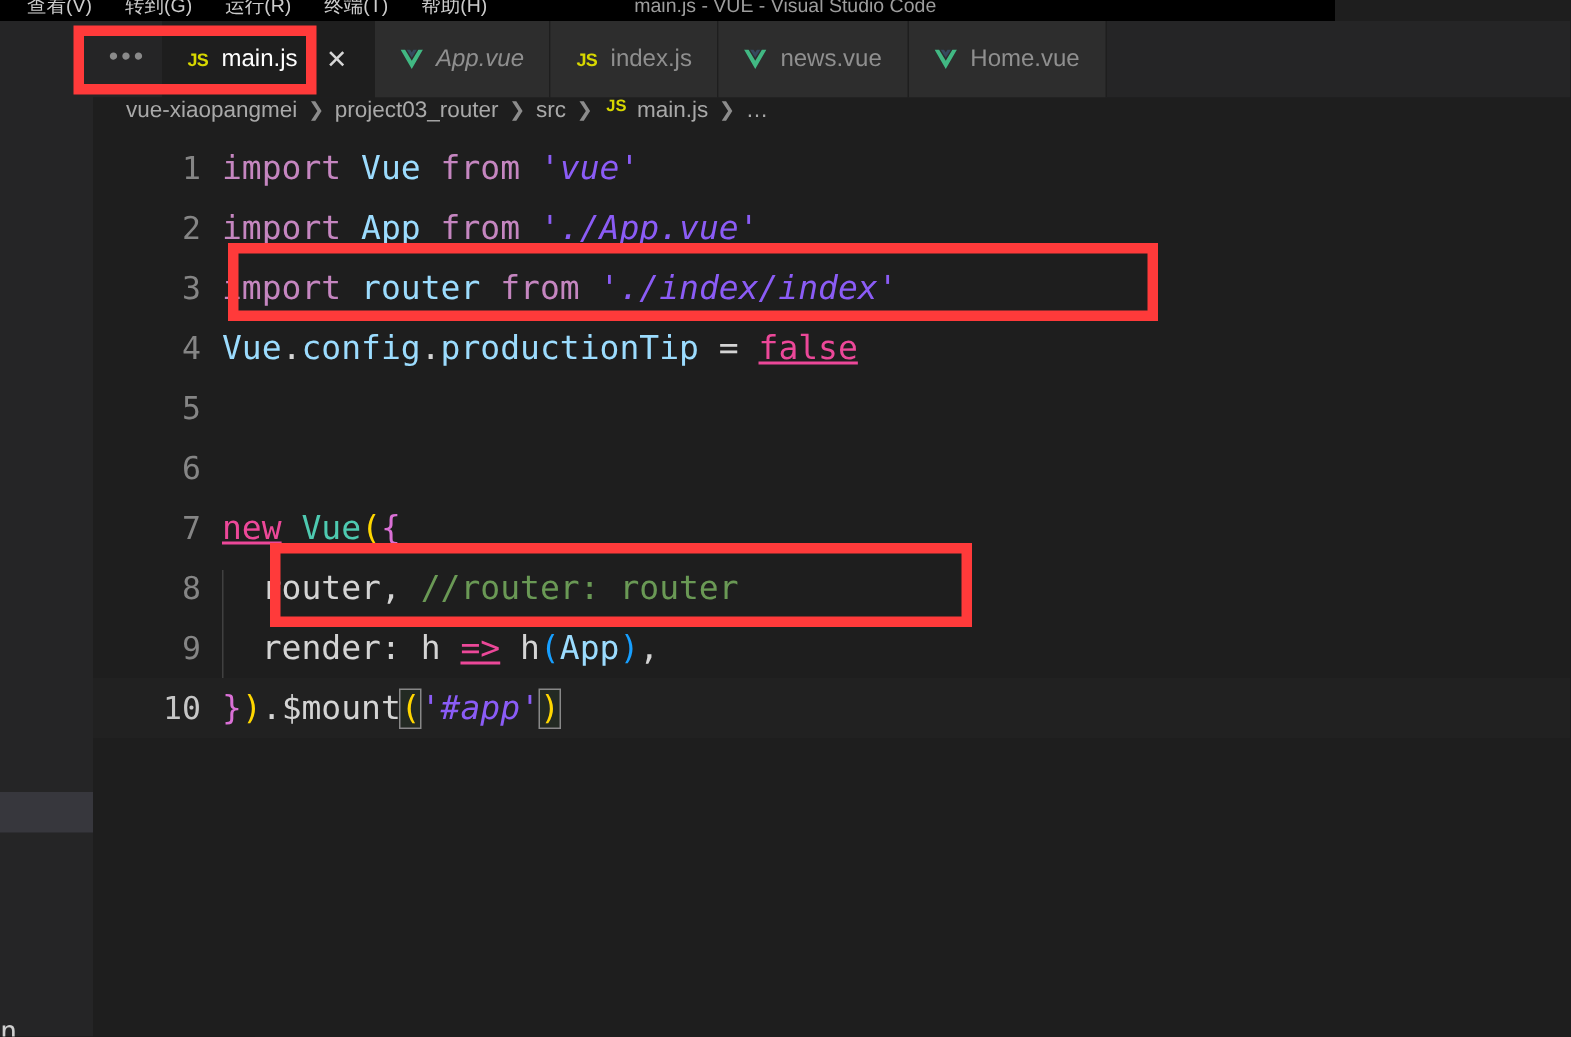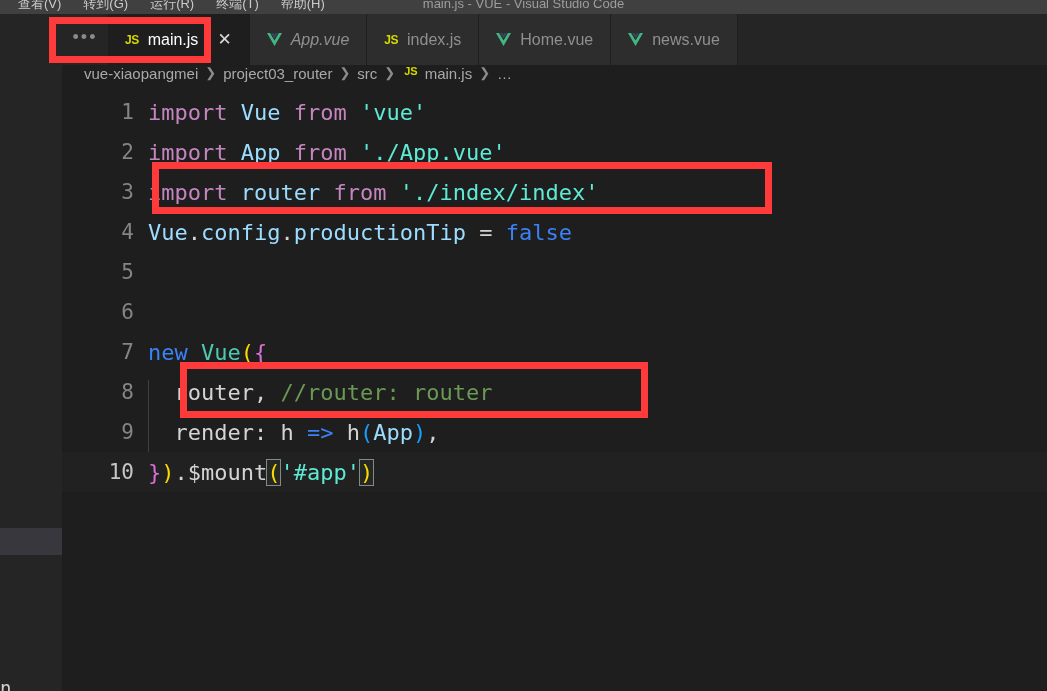--- a/index.html
+++ b/index.html
@@ -19,23 +19,23 @@
     position: relative;
     width: 1047px;
     height: 691px;
     background: #1e1e1e;
   }
 
   
   .titlebar {
     position: absolute;
     left: 0; top: 0;
-    width: 1047px;
+    width: 890px;
     height: 14px;
-    background: #404040;
+    background: #000000;
     overflow: hidden;
   }
   .menu-items {
     position: absolute;
     left: 18px;
     top: -6px;
     display: flex;
     gap: 22px;
     font-size: 13px;
     color: #cccccc;
@@ -212,25 +212,25 @@
   .indent-guide {
     position: absolute;
     left: 0px;
     top: 0;
     width: 1px;
     height: 40px;
     background: #404040;
   }
 
   
-  .t-kw      { color: #3b82f6; }
+  .t-kw      { color: #ec4899; text-decoration: underline; }
   .t-kw2     { color: #c586c0; }
   .t-id      { color: #9cdcfe; }
   .t-var     { color: #d4d4d4; }
-  .t-str     { color: #5eead4; }
+  .t-str     { color: #8b5cf6; font-style: italic; }
   .t-com     { color: #6a9955; }
   .t-fn      { color: #dcdcaa; }
   .t-paren1  { color: #ffd700; }
   .t-paren2  { color: #da70d6; }
   .t-paren3  { color: #179fff; }
   .t-plain   { color: #d4d4d4; }
   .t-punct   { color: #d4d4d4; }
   .bracket-match {
     outline: 1px solid #888888;
     background: rgba(40,60,40,0.35);
@@ -304,31 +304,31 @@
       <span class="tab-label">index.js</span>
     </div>
 
     <div class="tab">
       <span class="tab-icon-vue">
         <svg width="15" height="13" viewBox="0 0 15 13">
             <polygon points="0,0 3,0 7.5,7.5 12,0 15,0 7.5,13" fill="#41b883"></polygon>
             <polygon points="4,0 7.5,5.5 11,0 8.7,0 7.5,2 6.3,0" fill="#35495e"></polygon>
           </svg>
       </span>
-      <span class="tab-label">Home.vue</span>
+      <span class="tab-label">news.vue</span>
     </div>
 
     <div class="tab">
       <span class="tab-icon-vue">
         <svg width="15" height="13" viewBox="0 0 15 13">
             <polygon points="0,0 3,0 7.5,7.5 12,0 15,0 7.5,13" fill="#41b883"></polygon>
             <polygon points="4,0 7.5,5.5 11,0 8.7,0 7.5,2 6.3,0" fill="#35495e"></polygon>
           </svg>
       </span>
-      <span class="tab-label">news.vue</span>
+      <span class="tab-label">Home.vue</span>
     </div>
   </div>
 
   <div class="breadcrumb">
     <span class="bc-part">vue-xiaopangmei</span>
     <span class="bc-sep">❯</span>
     <span class="bc-part">project03_router</span>
     <span class="bc-sep">❯</span>
     <span class="bc-part">src</span>
     <span class="bc-sep">❯</span>

